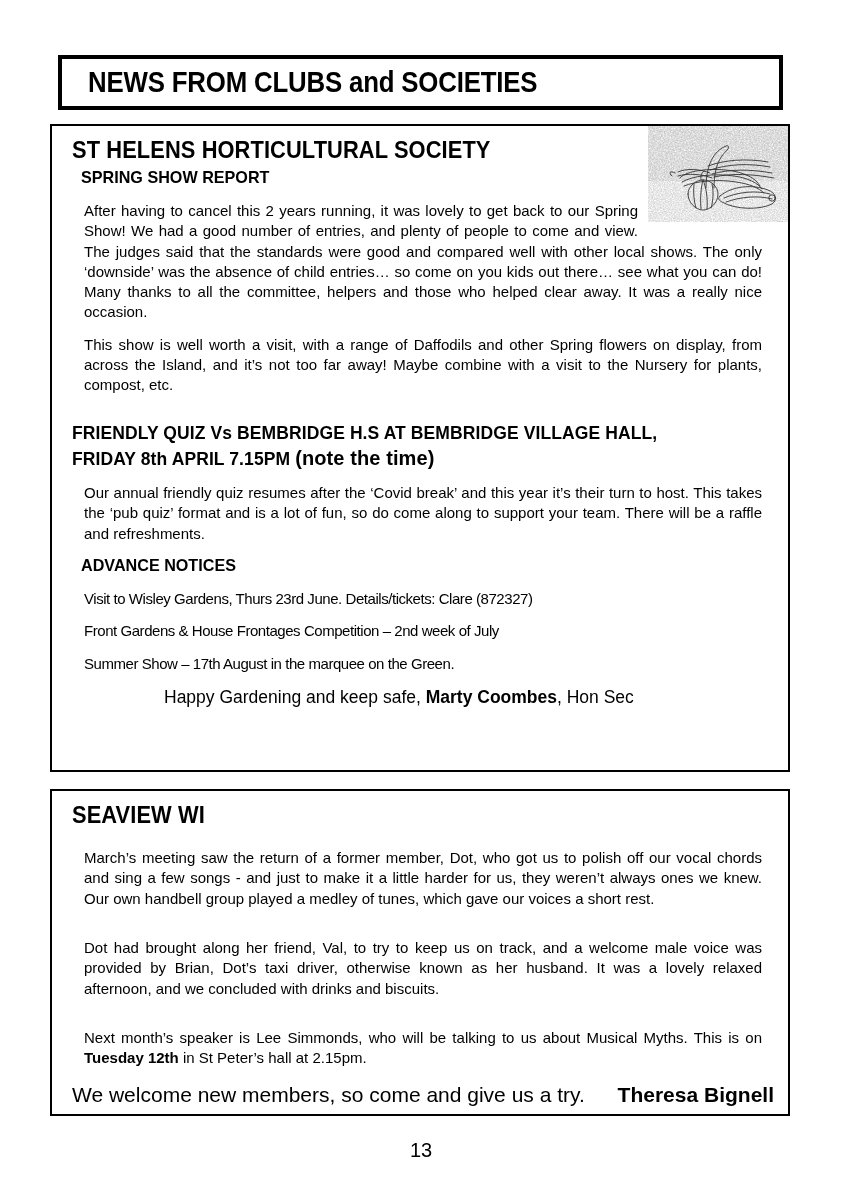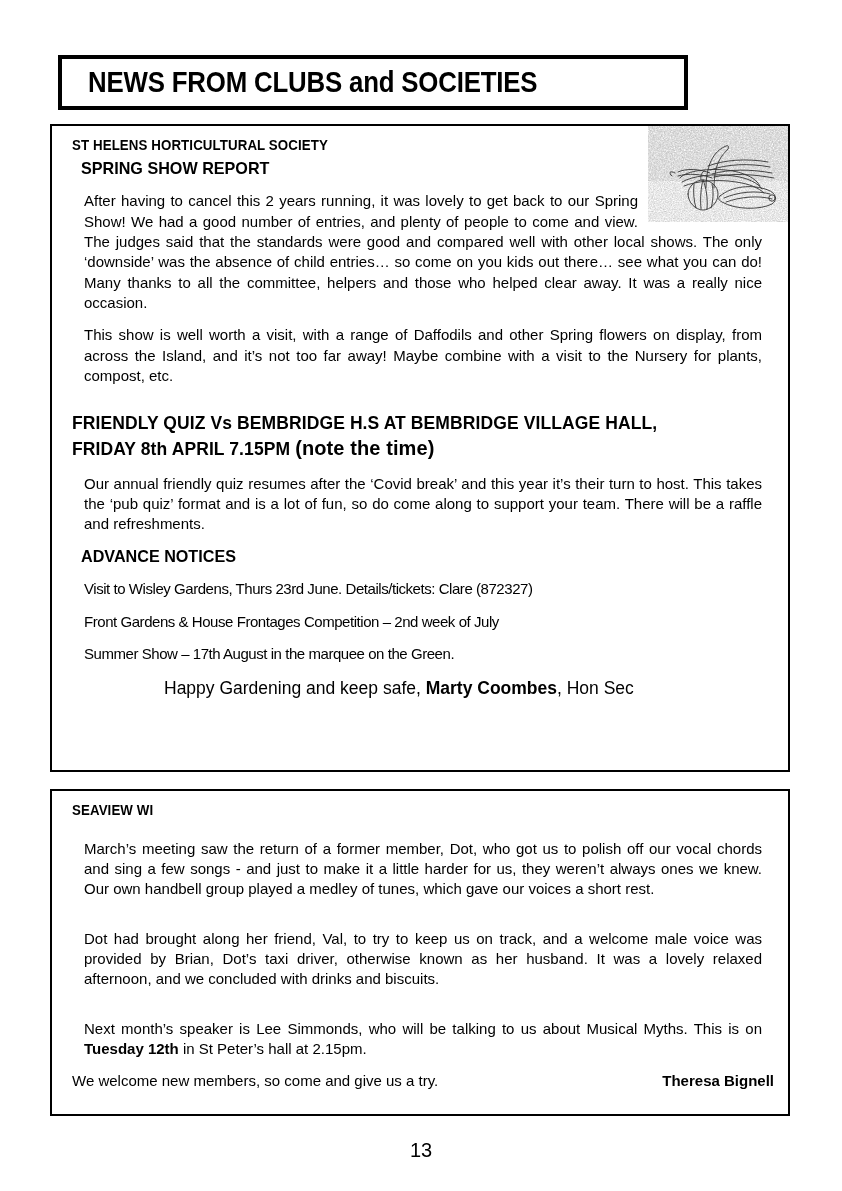--- a/index.html
+++ b/index.html
@@ -22,21 +22,21 @@
     width: 842px;
     height: 1191px;
     background: #ffffff;
   }
 
   
   .masthead {
     position: absolute;
     left: 58px;
     top: 55px;
-    width: 630px;
+    width: 725px;
     height: 55px;
     border: 4px solid #000000;
     box-sizing: border-box;
     background: #ffffff;
   }
   .masthead-title {
     position: absolute;
     left: 26px;
     top: 50%;
     transform: translateY(-52%);
@@ -77,21 +77,21 @@
 
   .box-inner {
     position: relative;
     padding: 0 14px 0 20px;
     height: 100%;
     box-sizing: border-box;
   }
 
   
   .club-title {
-    font-size: 14px;
+    font-size: 23px;
     font-weight: bold;
     letter-spacing: 0.1px;
     margin: 0;
     padding-top: 12px;
     line-height: 1.05;
     position: relative;
     z-index: 3;
   }
   .club-title span { display:inline-block; transform: scaleX(0.95); transform-origin: left center; }
 
@@ -155,21 +155,21 @@
     font-size: 17.5px;
     line-height: 1.355;
     margin: 4px 0 0 0;
     padding-left: 92px;
     position: relative;
     z-index: 3;
   }
   .signoff .bold { font-weight: bold; }
 
   .wi-sign {
-    font-size: 15px;
+    font-size: 21px;
     line-height: 1.355;
     margin: 6px 0 0 0;
     display: flex;
     justify-content: space-between;
     align-items: baseline;
     position: relative;
     z-index: 3;
   }
   .wi-sign .name { font-weight: bold; }
 

